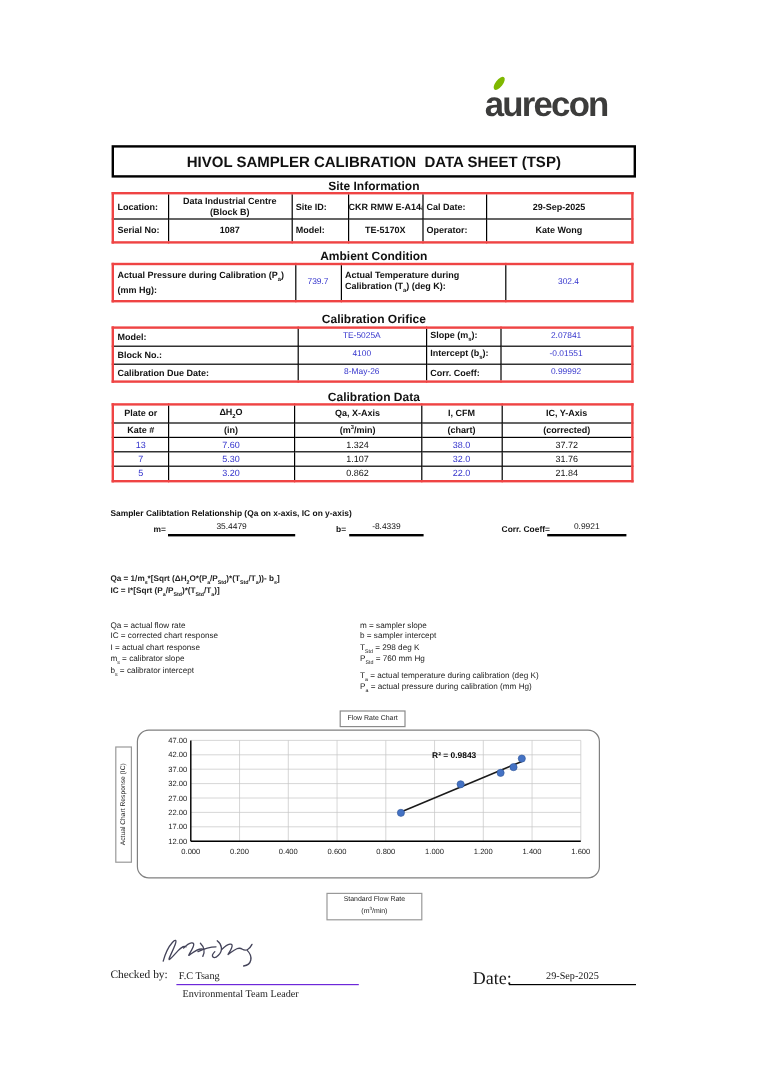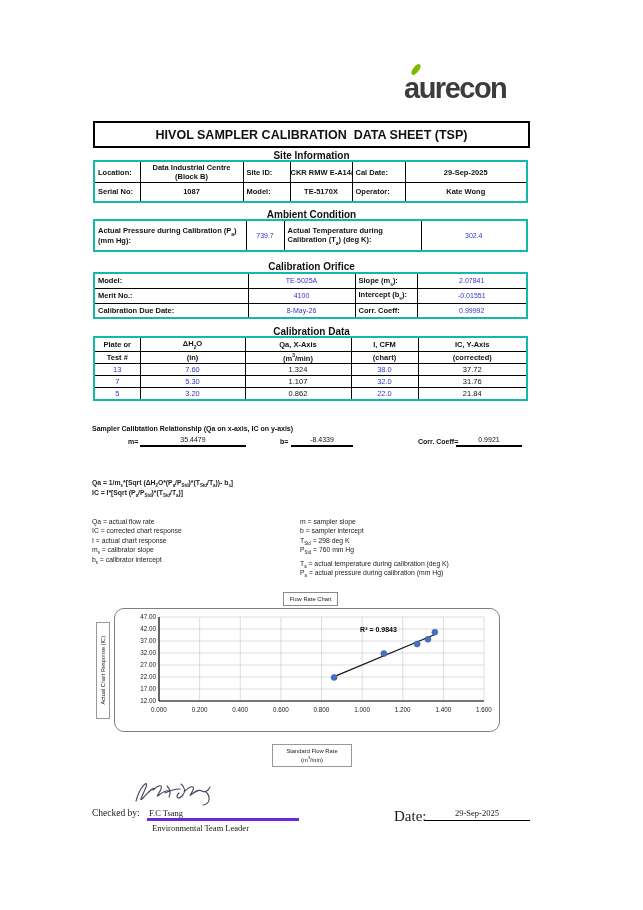--- a/index.html
+++ b/index.html
@@ -23,21 +23,21 @@
 
   
   .title-box { position:absolute; left:93px; top:121px; width:437px; height:27px;
     border:2px solid #000; display:flex; align-items:center; justify-content:center; }
   .title-box span { font-size:12.5px; font-weight:bold; white-space:pre;text-align:center; }
 
   .section-heading { position:absolute; left:93px; width:437px; text-align:center;
     font-size:10px; font-weight:bold; }
 
   table { border-collapse:collapse; table-layout:fixed; }
-  .frm { position:absolute; left:93px; width:404px; border:2px solid #14b8a6;padding-left:28px; }
+  .frm { position:absolute; left:93px; width:404px; border:2px solid #ef4444;padding-left:28px; }
   .frm td, .frm th { border:1px solid #000; font-size:7.5px; overflow:hidden; }
   .frm th { text-align:left; padding:1px 3px; font-weight:bold; }
   .frm td { text-align:center; font-weight:bold; padding:1px 2px; }
   td.blue { color:var(--accent-blue,#3333CC); font-weight:normal; font-size:7px; }
 
   
   #site-table { top:160px; }
   #site-table tr { height:19px; }
 
   
@@ -83,21 +83,21 @@
     font-size:5.6px; color:#222; white-space:nowrap; }
   .xlabel-box { position:absolute; left:272px; top:744px; width:80px; height:23px;
     border:1px solid #999; display:flex; flex-direction:column; align-items:center;
     justify-content:center; font-size:5.8px; color:#222; line-height:1.5; }
 
   
   .signature { position:absolute; left:128px; top:777px; }
   .footer-text { font-family:"Liberation Serif", serif; color:#1a1a1a; }
   .checked-by { position:absolute; left:92px; top:808px; font-size:9.5px; }
   .checked-line { position:absolute; left:147px; top:804px; width:152px; height:17px;
-    border-bottom:3px solid #6d28d9; font-size:8.5px; padding:4px 0 0 2px; }
+    border-bottom:1px solid #6d28d9; font-size:8.5px; padding:4px 0 0 2px; }
   .team-leader { position:absolute; left:152px; top:823px; font-size:8.5px; }
   .date-label { position:absolute; left:394px; top:808px; font-size:15px; }
   .date-line { position:absolute; left:424px; top:804px; width:106px; height:17px;
     border-bottom:1px solid #000; font-size:8.5px; text-align:center; padding-top:4px; }
 
   svg text { font-family:"Liberation Sans", sans-serif; }
 </style>
 </head>
 <body>
 
@@ -171,21 +171,21 @@
         <col style="width:110px">
       </colgroup>
     <tbody>
         <tr>
       <th>Model:</th>
       <td class="blue">TE-5025A</td>
       <th>Slope (m<sub>s</sub>):</th>
       <td class="blue">2.07841</td>
     </tr>
     <tr>
-      <th>Merit No.:</th>
+      <th>Block No.:</th>
       <td class="blue">4100</td>
       <th>Intercept (b<sub>s</sub>):</th>
       <td class="blue">-0.01551</td>
     </tr>
     <tr>
       <th>Calibration Due Date:</th>
       <td class="blue">8-May-26</td>
       <th>Corr. Coeff:</th>
       <td class="blue">0.99992</td>
     </tr>
@@ -203,21 +203,21 @@
       </colgroup>
     <tbody>
         <tr>
       <td class="hdr">Plate or</td>
       <td class="hdr">ΔH<sub>2</sub>O</td>
       <td class="hdr">Qa, X-Axis</td>
       <td class="hdr">I, CFM</td>
       <td class="hdr">IC, Y-Axis</td>
     </tr>
     <tr>
-      <td class="hdr">Test #</td>
+      <td class="hdr">Kate #</td>
       <td class="hdr">(in)</td>
       <td class="hdr">(m<sup>3</sup>/min)</td>
       <td class="hdr">(chart)</td>
       <td class="hdr">(corrected)</td>
     </tr>
     <tr>
       <td class="blue">13</td>
       <td class="blue">7.60</td>
       <td>1.324</td>
       <td class="blue">38.0</td>

